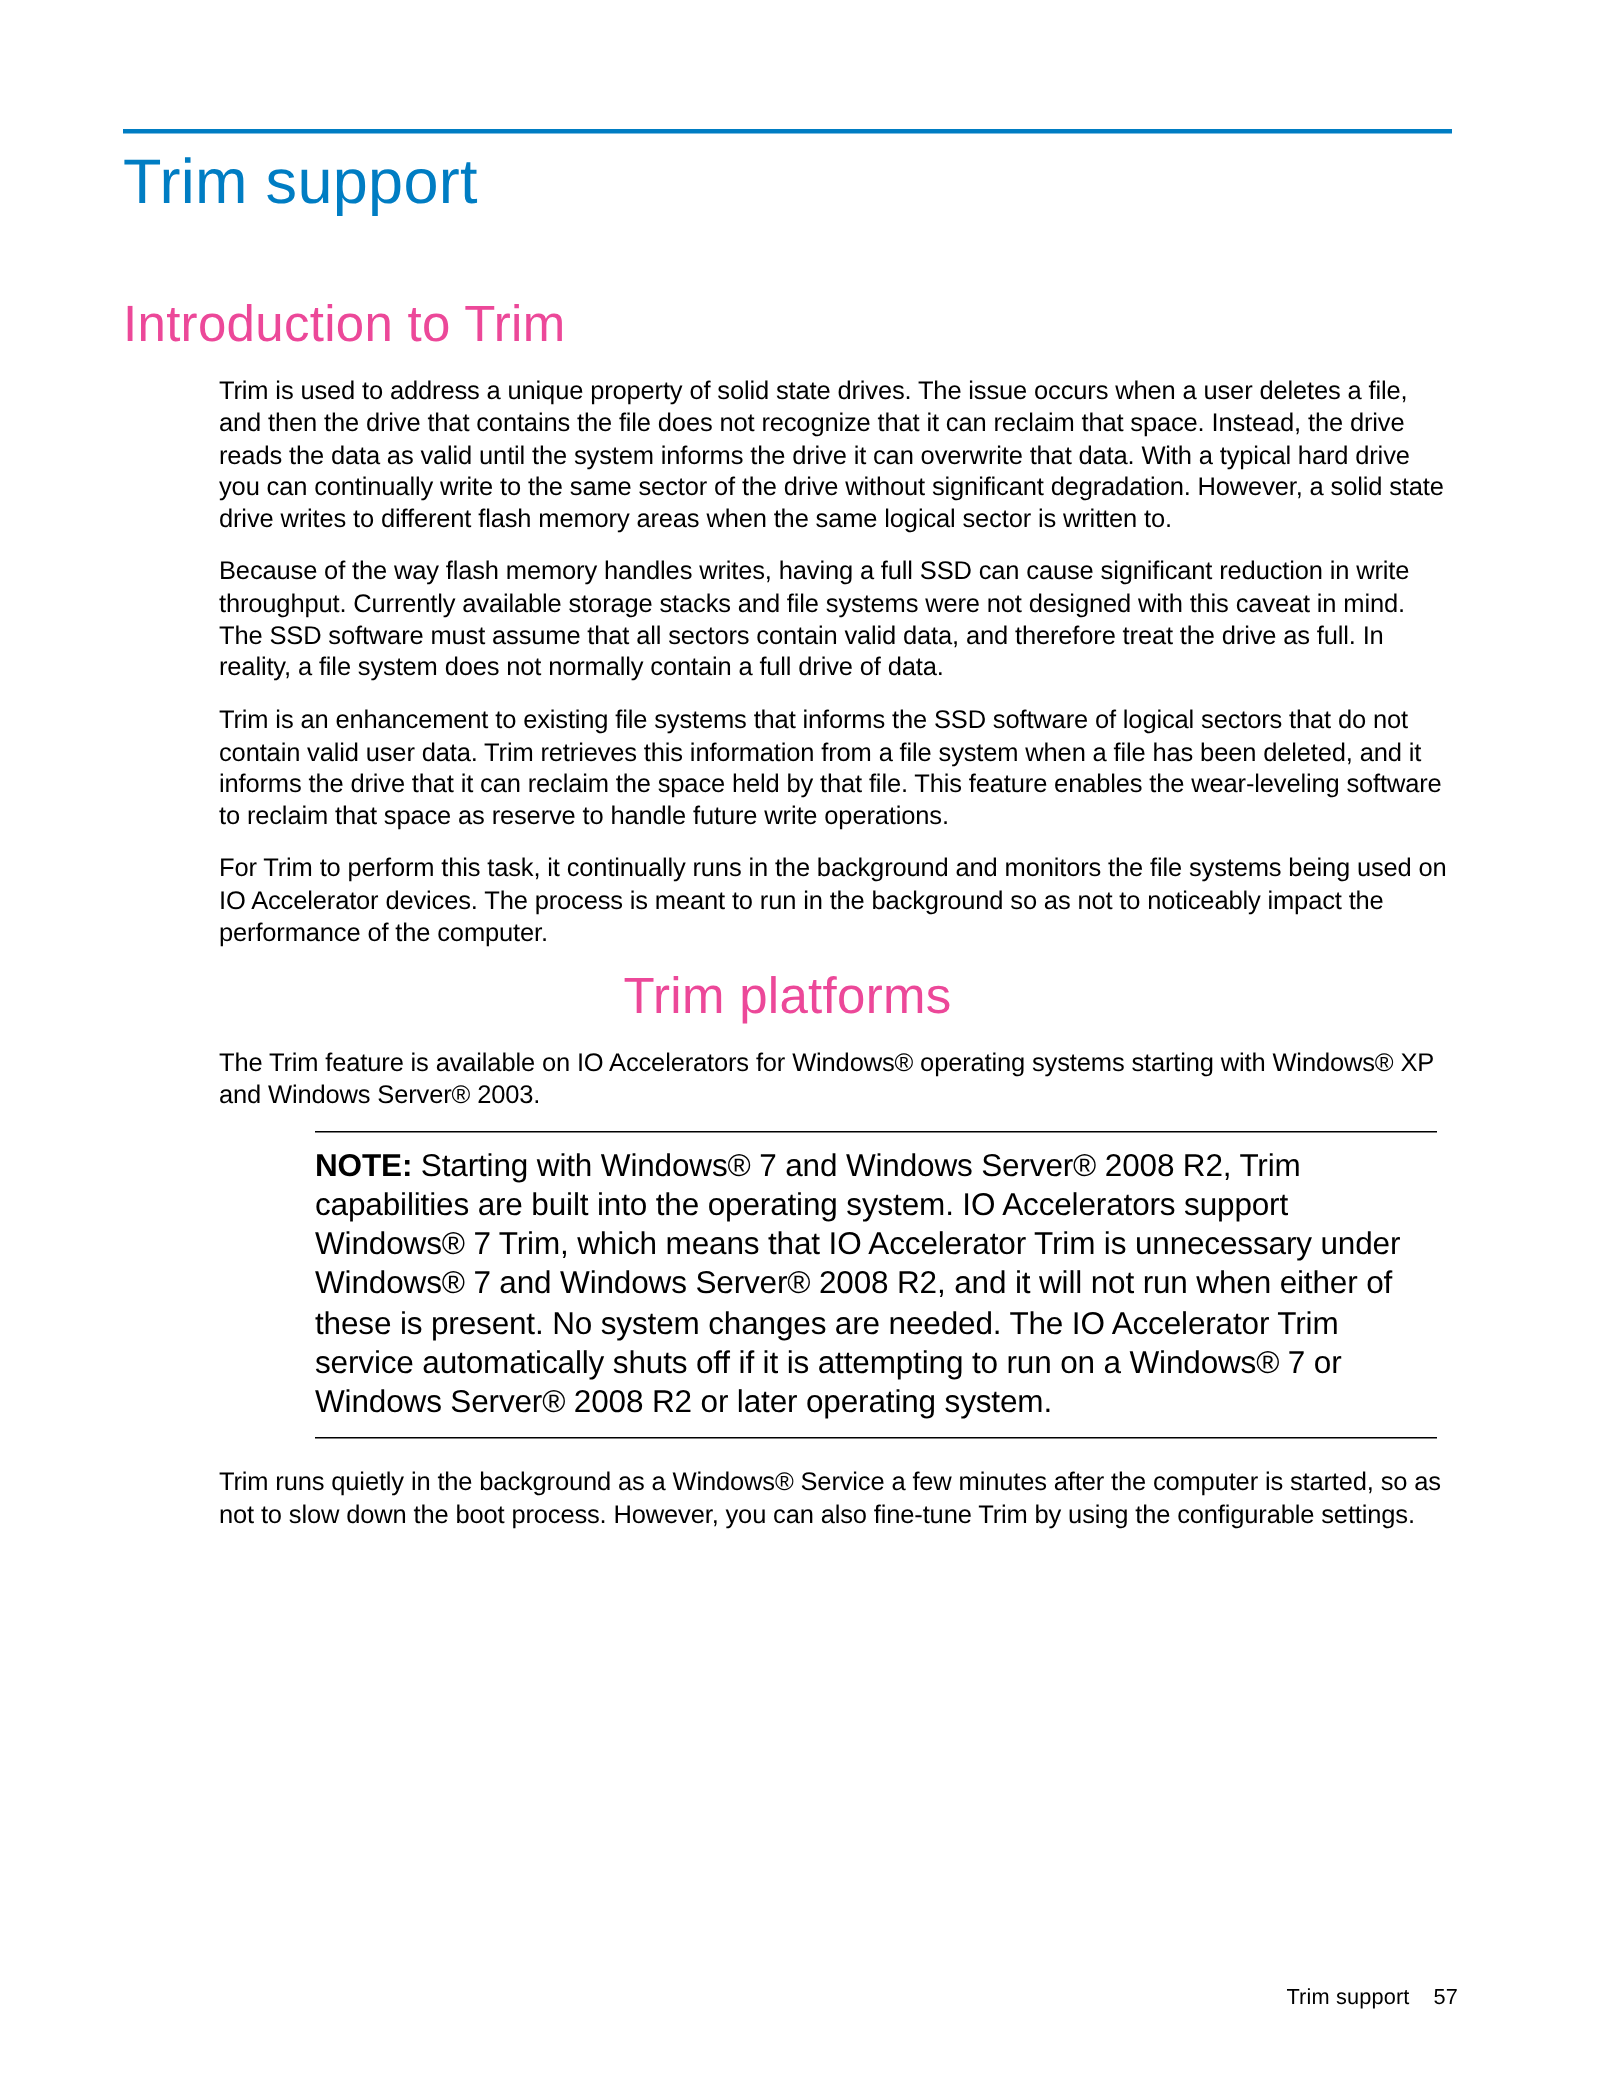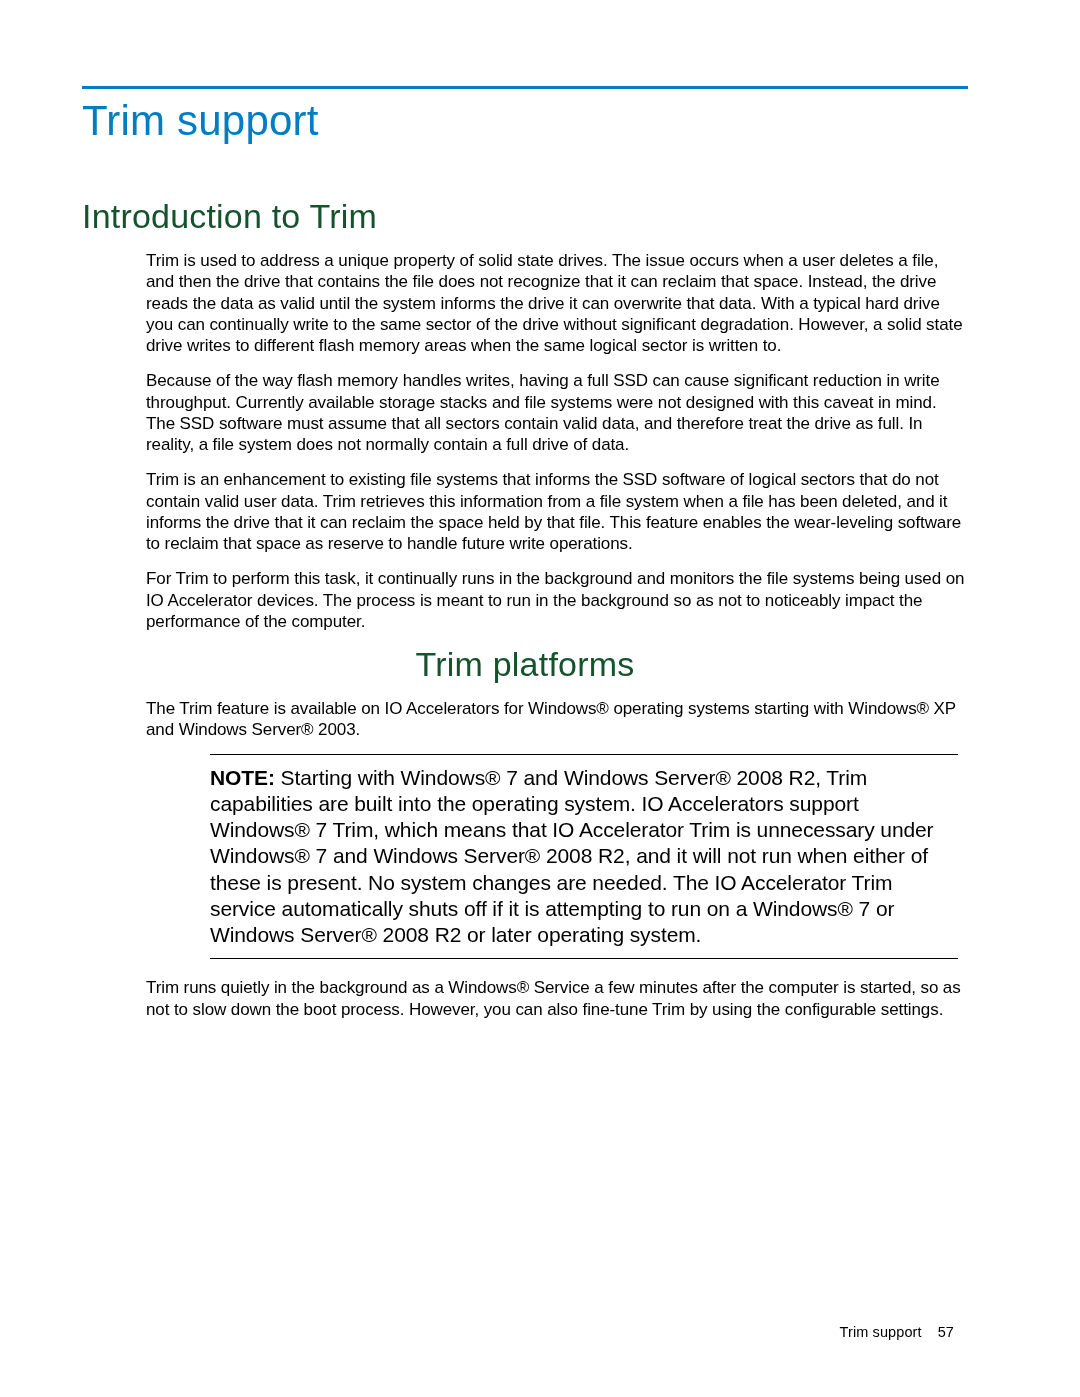--- a/index.html
+++ b/index.html
@@ -26,21 +26,21 @@
     margin: 0 0 8px 0;
   }
   h1.chapter-title {
     color: #007dc3;
     font-weight: 400;
     font-size: 42px;
     margin: 0 0 52px 0;
     letter-spacing: 0.2px;
   }
   h2.section-title {
-    color: #14532d;
+    color: #ec4899;
     font-weight: 400;
     font-size: 34px;
     margin: 0 0 10px 0;
     letter-spacing: 0.2px;
   }
   .body-indent {
     margin-left: 64px;
   }
   p.body {
     font-size: 17px;
@@ -65,21 +65,21 @@
   }
   .note-label {
     font-weight: 700;
   }
   .section-gap-28 { margin-top: 28px; }
   .section-gap-14 { margin-top: 14px; text-align: center; }
   .section-gap-34 { margin-top: 34px; }
   .footer {
     position: absolute;
     bottom: 57px;
-    right: 94px;
+    right: 76px;
     font-size: 14.5px;
     letter-spacing: 0.1px;
   }
   .footer-pagenum {
     margin-left: 16px;
   }
 </style>
 </head>
 <body>
 

